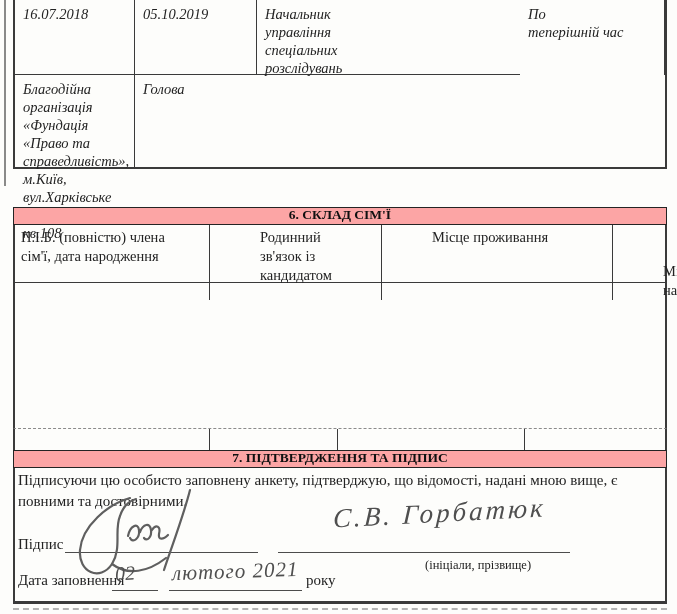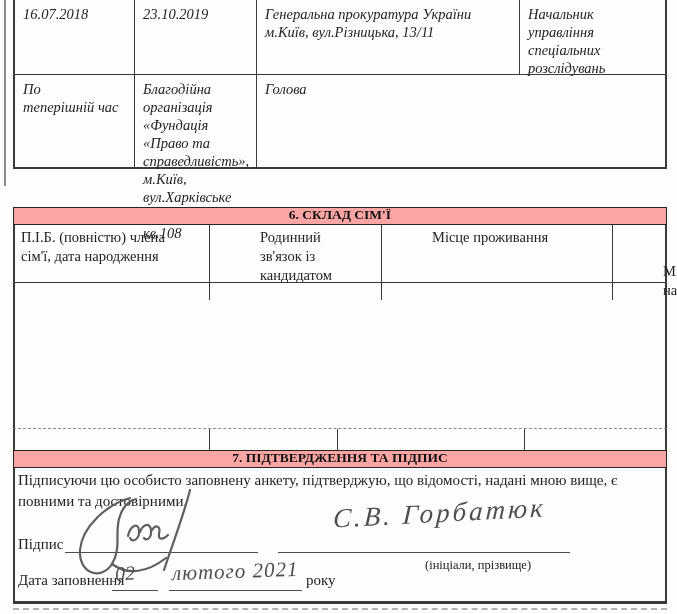--- a/index.html
+++ b/index.html
@@ -103,23 +103,21 @@
 </style>
 </head>
 <body>
 
 <div id="page">
 
   <div class="scan-edge"></div>
 
   <div class="emp-table">
     <div class="emp-cell row1">16.07.2018</div>
-    <div class="emp-cell row1">23.10.2019</div>
-    <div class="emp-cell row1">Генеральна прокуратура України
-м.Київ, вул.Різницька, 13/11</div>
+    <div class="emp-cell row1">05.10.2019</div>
     <div class="emp-cell row1 last-col">Начальник
 управління
 спеціальних
 розслідувань</div>
 
     <div class="emp-cell">По
 теперішній час</div>
     <div class="emp-cell">Благодійна організація
 «Фундація «Право та
 справедливість»,

